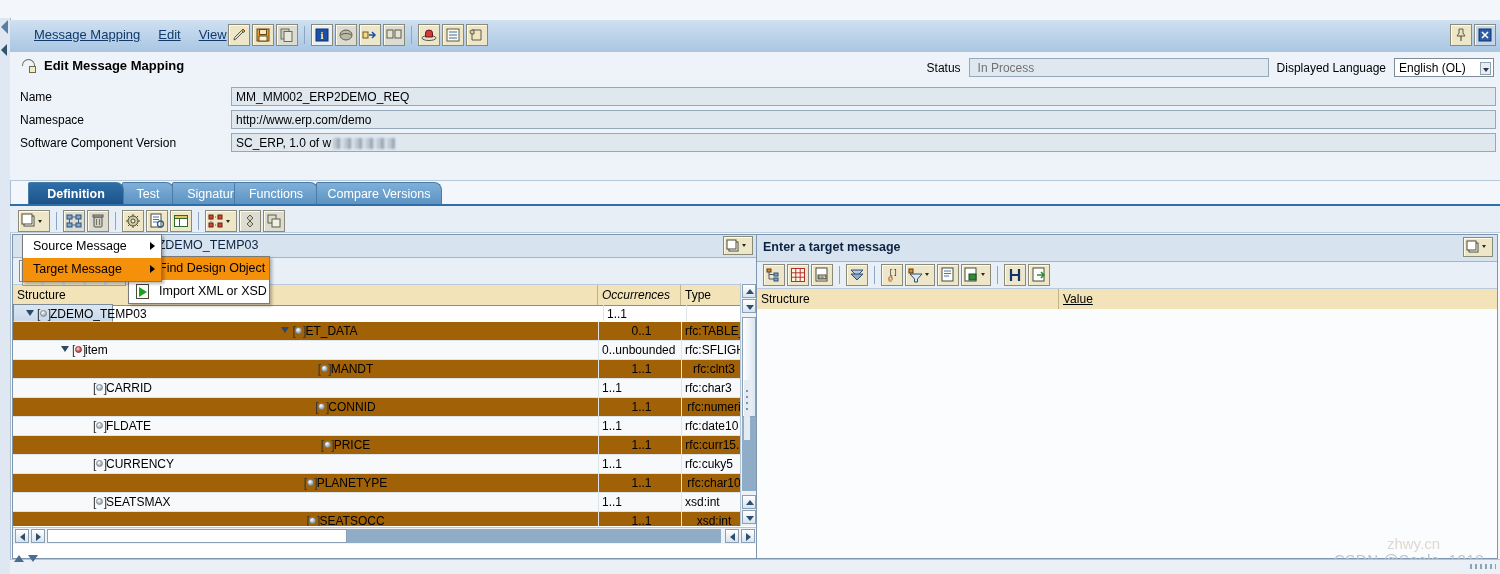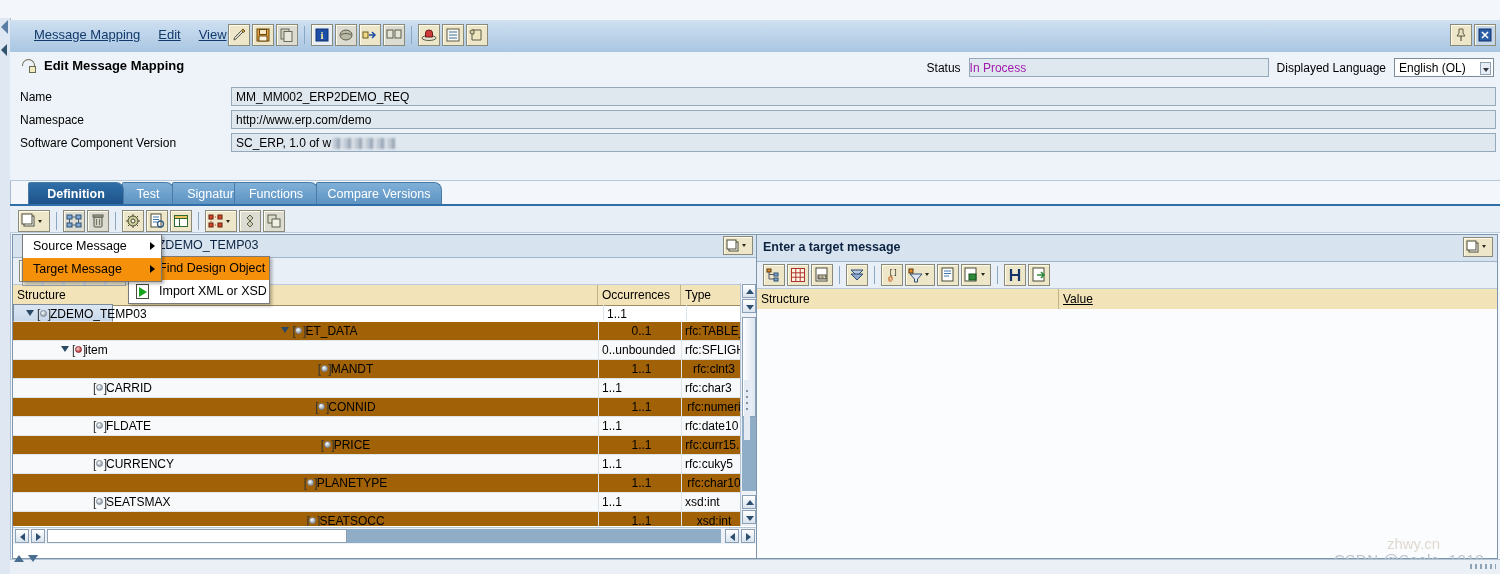--- a/index.html
+++ b/index.html
@@ -39,21 +39,21 @@
   
   .hdr{position:absolute;left:10px;top:52px;right:0;height:128px;background:#eef3f9;border-bottom:1px solid #b6c9db;}
   .title{position:absolute;left:10px;top:6px;font-weight:bold;font-size:13px;display:flex;align-items:center;gap:6px;text-align:center;}
   .tico{width:18px;height:14px;position:relative;display:inline-block;}
   .tico i{position:absolute;bottom:0;width:7px;height:7px;background:#f2ecc0;border:1px solid #6b6b55;box-sizing:border-box;}
   .tico i:nth-child(1){left:0;}
   .tico i:nth-child(2){left:9px;}
   .tico b{position:absolute;left:2px;top:0;width:13px;height:7px;border:1px solid #6b6b55;border-bottom:none;border-radius:7px 7px 0 0;box-sizing:border-box;}
 
   .statuswrap{position:absolute;right:6px;top:6px;display:flex;align-items:center;gap:8px;font-size:12px;}
-  .fld{border:1px solid #96a9bb;background:#dfe7ef;height:19px;line-height:19px;padding:0 0;box-sizing:border-box;font-size:12px;color:#a21caf;}
+  .fld{border:1px solid #96a9bb;background:#dfe7ef;height:19px;line-height:19px;padding:0 8px;box-sizing:border-box;font-size:12px;color:#737373;}
   .fld.w300{width:300px;}
   .sel{border:1px solid #7d8c9b;background:#ffffff;height:19px;line-height:19px;padding:0 16px 0 4px;box-sizing:border-box;position:relative;width:100px;font-size:12px;}
   .sel .arw{position:absolute;right:2px;top:3px;width:11px;height:13px;background:#e7edf4;border:1px solid #8fa2b3;box-sizing:border-box;}
   .sel .arw:after{content:"";position:absolute;left:2px;top:5px;border-left:3px solid transparent;border-right:3px solid transparent;border-top:4px solid #334;}
 
   .frow{position:absolute;left:0;right:4px;height:23px;display:flex;align-items:center;gap:36px;}
   .flab{width:185px;padding-left:10px;font-size:12px;box-sizing:border-box;}
   .finp{flex:1;height:19px;border:1px solid #96a9bb;background:#dfe7ef;line-height:19px;padding:0 4px;box-sizing:border-box;font-size:12px;}
   .finp.white{background:#ffffff;}
   .blur{display:inline-block;vertical-align:-2px;width:62px;height:11px;margin-left:2px;
@@ -439,21 +439,21 @@
                 <path d="M2 3h12l-6 6z" fill="#b9c8e2" stroke="#2f4f70"></path>
                 <path d="M2 7h12l-6 6z" fill="#8fa8cc" stroke="#2f4f70"></path>
               </svg>
         </span>
           </span>
       </div>
     </div>
 
     <div class="thead">
       <div style="flex:0 0 585px;">Structure</div>
-      <div style="flex:0 0 83px;">Occurrences</div>
+      <div style="flex:0 0 83px;font-style:italic;">Occurrences</div>
       <div style="flex:0 0 62px;">Type</div>
       <div style="flex:1;border-right:none;"></div>
     </div>
 
     <div class="rows" id="src-rows" style="top:69px;bottom:32px;">
         <div class="trow sel">
           <div class="c-struct"><span style="display:inline-block;width:8px"></span><span class="twist"></span><span class="nodeic"><b></b></span><span>ZDEMO_TEMP03</span></div>
           <div class="c-occ">1..1</div>
           <div class="c-type"></div>
         </div>

